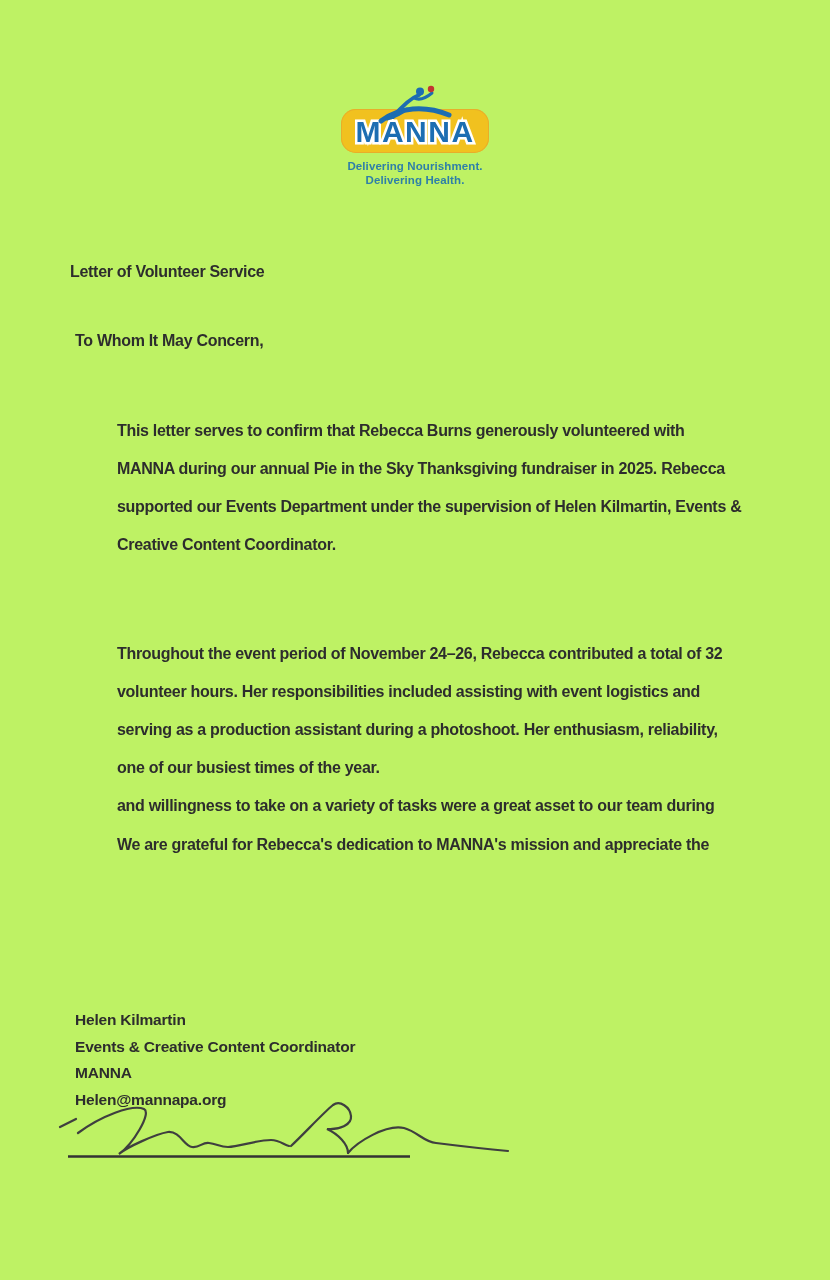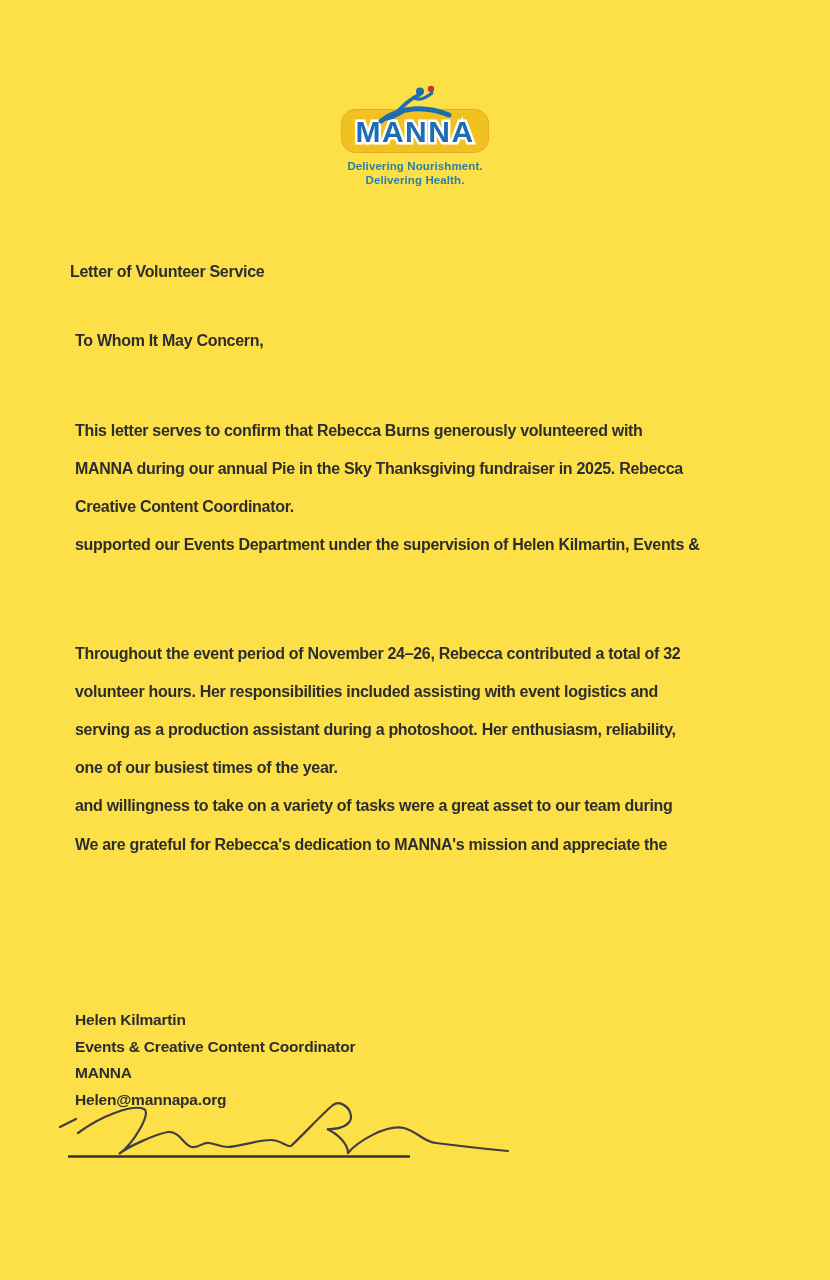--- a/index.html
+++ b/index.html
@@ -4,21 +4,21 @@
 <style>
   * { margin: 0; padding: 0; box-sizing: border-box; }
   html, body { background: #e9e9e9; }
   body { font-family: "Liberation Sans", sans-serif; }
 
   .page {
     position: relative;
     width: 830px;
     height: 1280px;
     margin: 0 auto;
-    background: #fde047;
+    background: #bef264;
     overflow: hidden;
     color: #2d2d2d;
   }
 
   
   .logo {
     position: absolute;
     top: 84px;
     left: 50%;
     transform: translateX(-50%);
@@ -76,21 +76,21 @@
     font-weight: 700;
     font-size: 16px;
     letter-spacing: -0.3px;
     color: #2d2d2d;
     white-space: nowrap;
   }
   .title       { position: absolute; left: 70px; top: 263px; }
   .salutation  { position: absolute; left: 75px; top: 332px; }
 
   .para { position: absolute; left: 75px; }
-  .para .line { line-height: 38px; height: 38px; }
+  .para .line { line-height: 38px; height: 38px; margin-left: 42px; }
   .para-1 { top: 412px; }
   .para-2 { top: 635px; }
   .para-3 { top: 826px; }
 
   .closing { position: absolute; left: 75px; top: 1007px; }
   .closing .line { line-height: 26.5px; height: 26.5px; letter-spacing: -0.2px; font-size: 15.5px; }
 
   .signature-svg {
     position: absolute;
     left: 56px;
@@ -119,22 +119,22 @@
       <div>Delivering Health.</div>
     </div>
   </div>
 
   <div class="ink title">Letter of Volunteer Service</div>
   <div class="ink salutation">To Whom It May Concern,</div>
 
   <div class="para para-1">
     <div class="ink line">This letter serves to confirm that Rebecca Burns generously volunteered with</div>
     <div class="ink line">MANNA during our annual Pie in the Sky Thanksgiving fundraiser in 2025. Rebecca</div>
+    <div class="ink line">supported our Events Department under the supervision of Helen Kilmartin, Events &amp;</div>
     <div class="ink line">Creative Content Coordinator.</div>
-    <div class="ink line">supported our Events Department under the supervision of Helen Kilmartin, Events &amp;</div>
   </div>
 
   <div class="para para-2">
     <div class="ink line">Throughout the event period of November 24–26, Rebecca contributed a total of 32</div>
     <div class="ink line">volunteer hours. Her responsibilities included assisting with event logistics and</div>
     <div class="ink line">serving as a production assistant during a photoshoot. Her enthusiasm, reliability,</div>
     <div class="ink line">one of our busiest times of the year.</div>
     <div class="ink line">and willingness to take on a variety of tasks were a great asset to our team during</div>
   </div>
 

